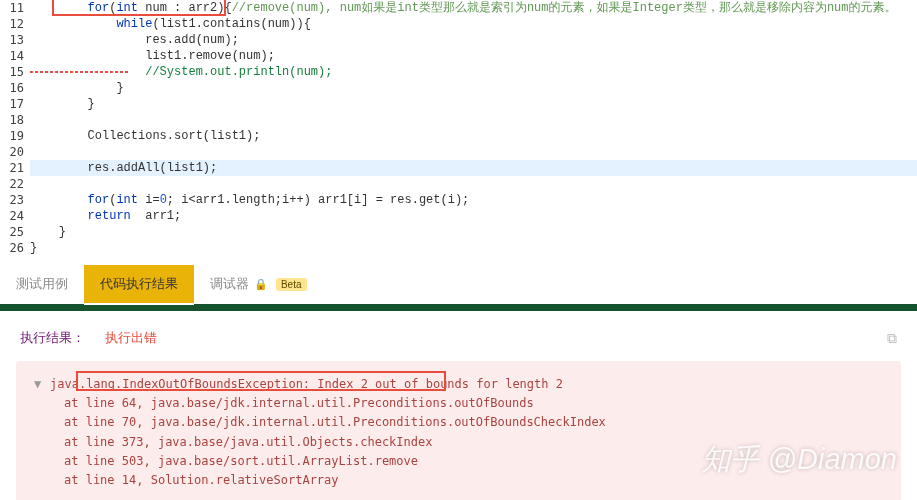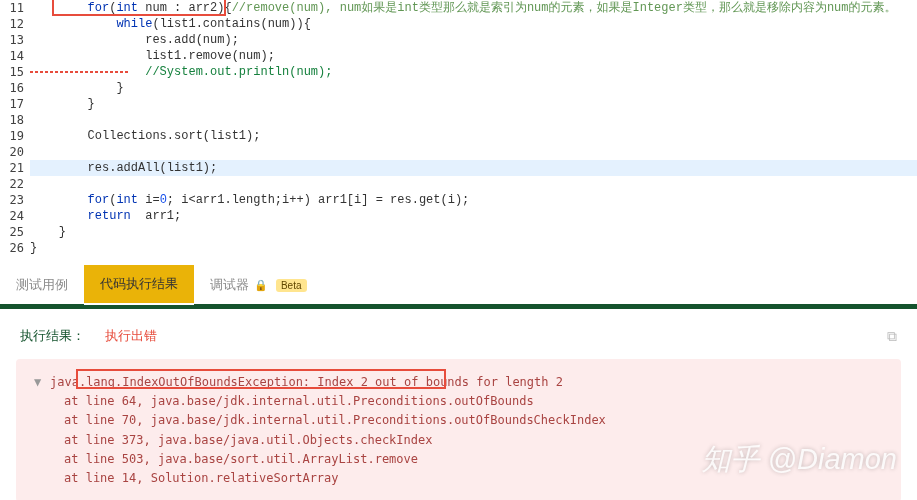--- a/index.html
+++ b/index.html
@@ -9,27 +9,27 @@
   .gutter div { height: 16px; line-height: 16px; padding-right: 6px; }
   .code { margin-left: 30px; font-family: Consolas, "Courier New", monospace; font-size: 12px; line-height: 16px; white-space: pre; color: #333; }
   .code-line { height: 16px; position: relative; }
   .kw-blue { color: #0033b3; }
   .num { color: #1750eb; }
   .comment { color: #15803d; text-align: right; }
   .comment-zh { color: #629755; }
   .highlight-line { background: #e4f1fe; position: absolute; left: 0; right: 0; height: 16px; z-index: -1; }
   .red-box { position: absolute; border: 2px solid #e74c3c; z-index: 2; pointer-events: none; }
   .wavy { position: absolute; height: 2px; background: repeating-linear-gradient(90deg, #e74c3c 0 3px, transparent 3px 5px); z-index: 1; }
-  .tabs { display: flex; border-bottom: 5px solid #14532d; margin-top: 8px; align-items: flex-end; }
+  .tabs { display: flex; border-bottom: 7px solid #14532d; margin-top: 8px; align-items: center; }
   .tab { padding: 10px 16px; color: #8a8a8a; cursor: pointer; font-size: 13px; }
   .tab.active { color: #333; border-bottom: 2px solid #fff; position: relative; top: 1px; background: #eab308; }
   .beta { display: inline-block; background: #ffe58f; color: #614700; font-size: 10px; padding: 1px 5px; border-radius: 3px; margin-left: 4px; }
   .lock-icon { color: #f5a623; margin-left: 2px; font-size: 11px; }
   .result-head { display: flex; align-items: center; padding: 18px 20px 10px; }
-  .result-label { color: #14532d; margin-right: 20px; }
+  .result-label { color: #701a75; margin-right: 20px; }
   .result-status { color: #e74c3c; }
   .copy-icon { margin-left: auto; color: #bbb; cursor: pointer; font-size: 14px; }
   .error-box { margin: 4px 16px 16px; background: #fdecec; border-radius: 4px; padding: 14px 18px; font-family: Consolas, monospace; font-size: 12px; color: #a94442; line-height: 1.6; position: relative; }
   .error-box .arrow { display: inline-block; width: 10px; color: #999; margin-right: 6px; }
   .error-box .trace { margin-left: 30px; }
   .watermark { position: fixed; right: 20px; bottom: 20px; color: rgba(255,255,255,0.85); font-size: 29px; font-style: italic; text-shadow: 0 0 4px rgba(0,0,0,0.25); pointer-events: none; }
 </style>
 </head>
 <body>
 

